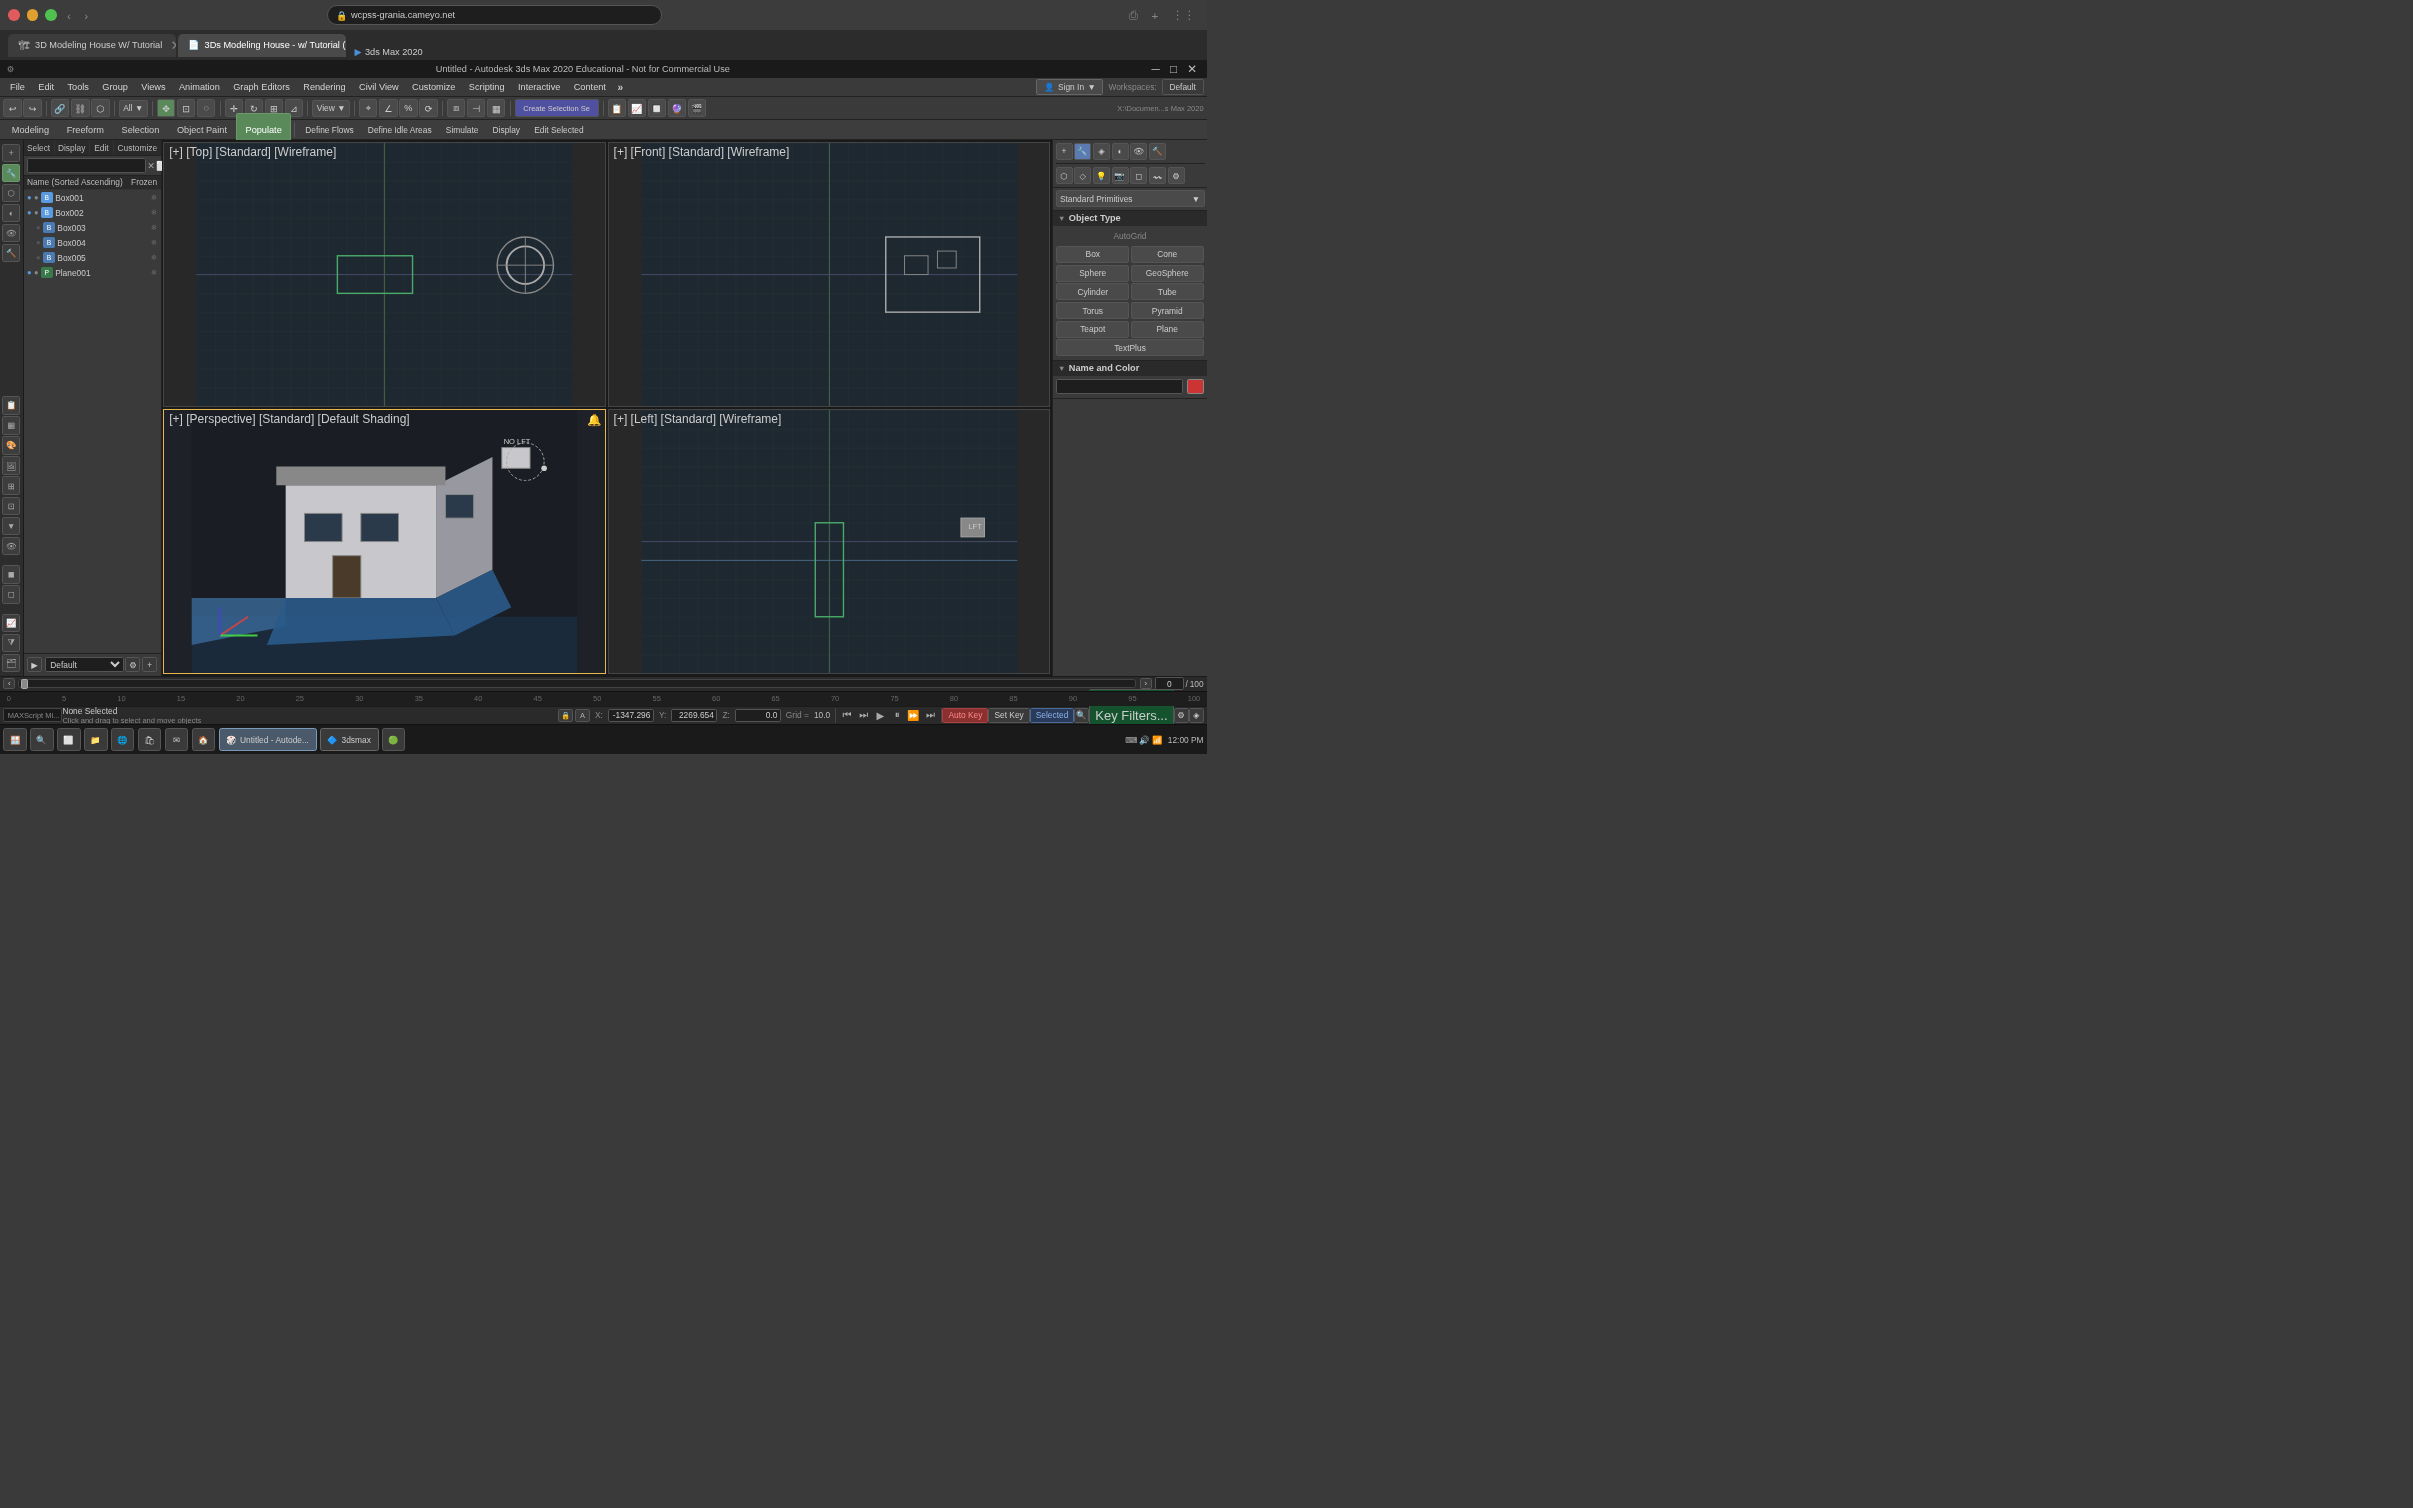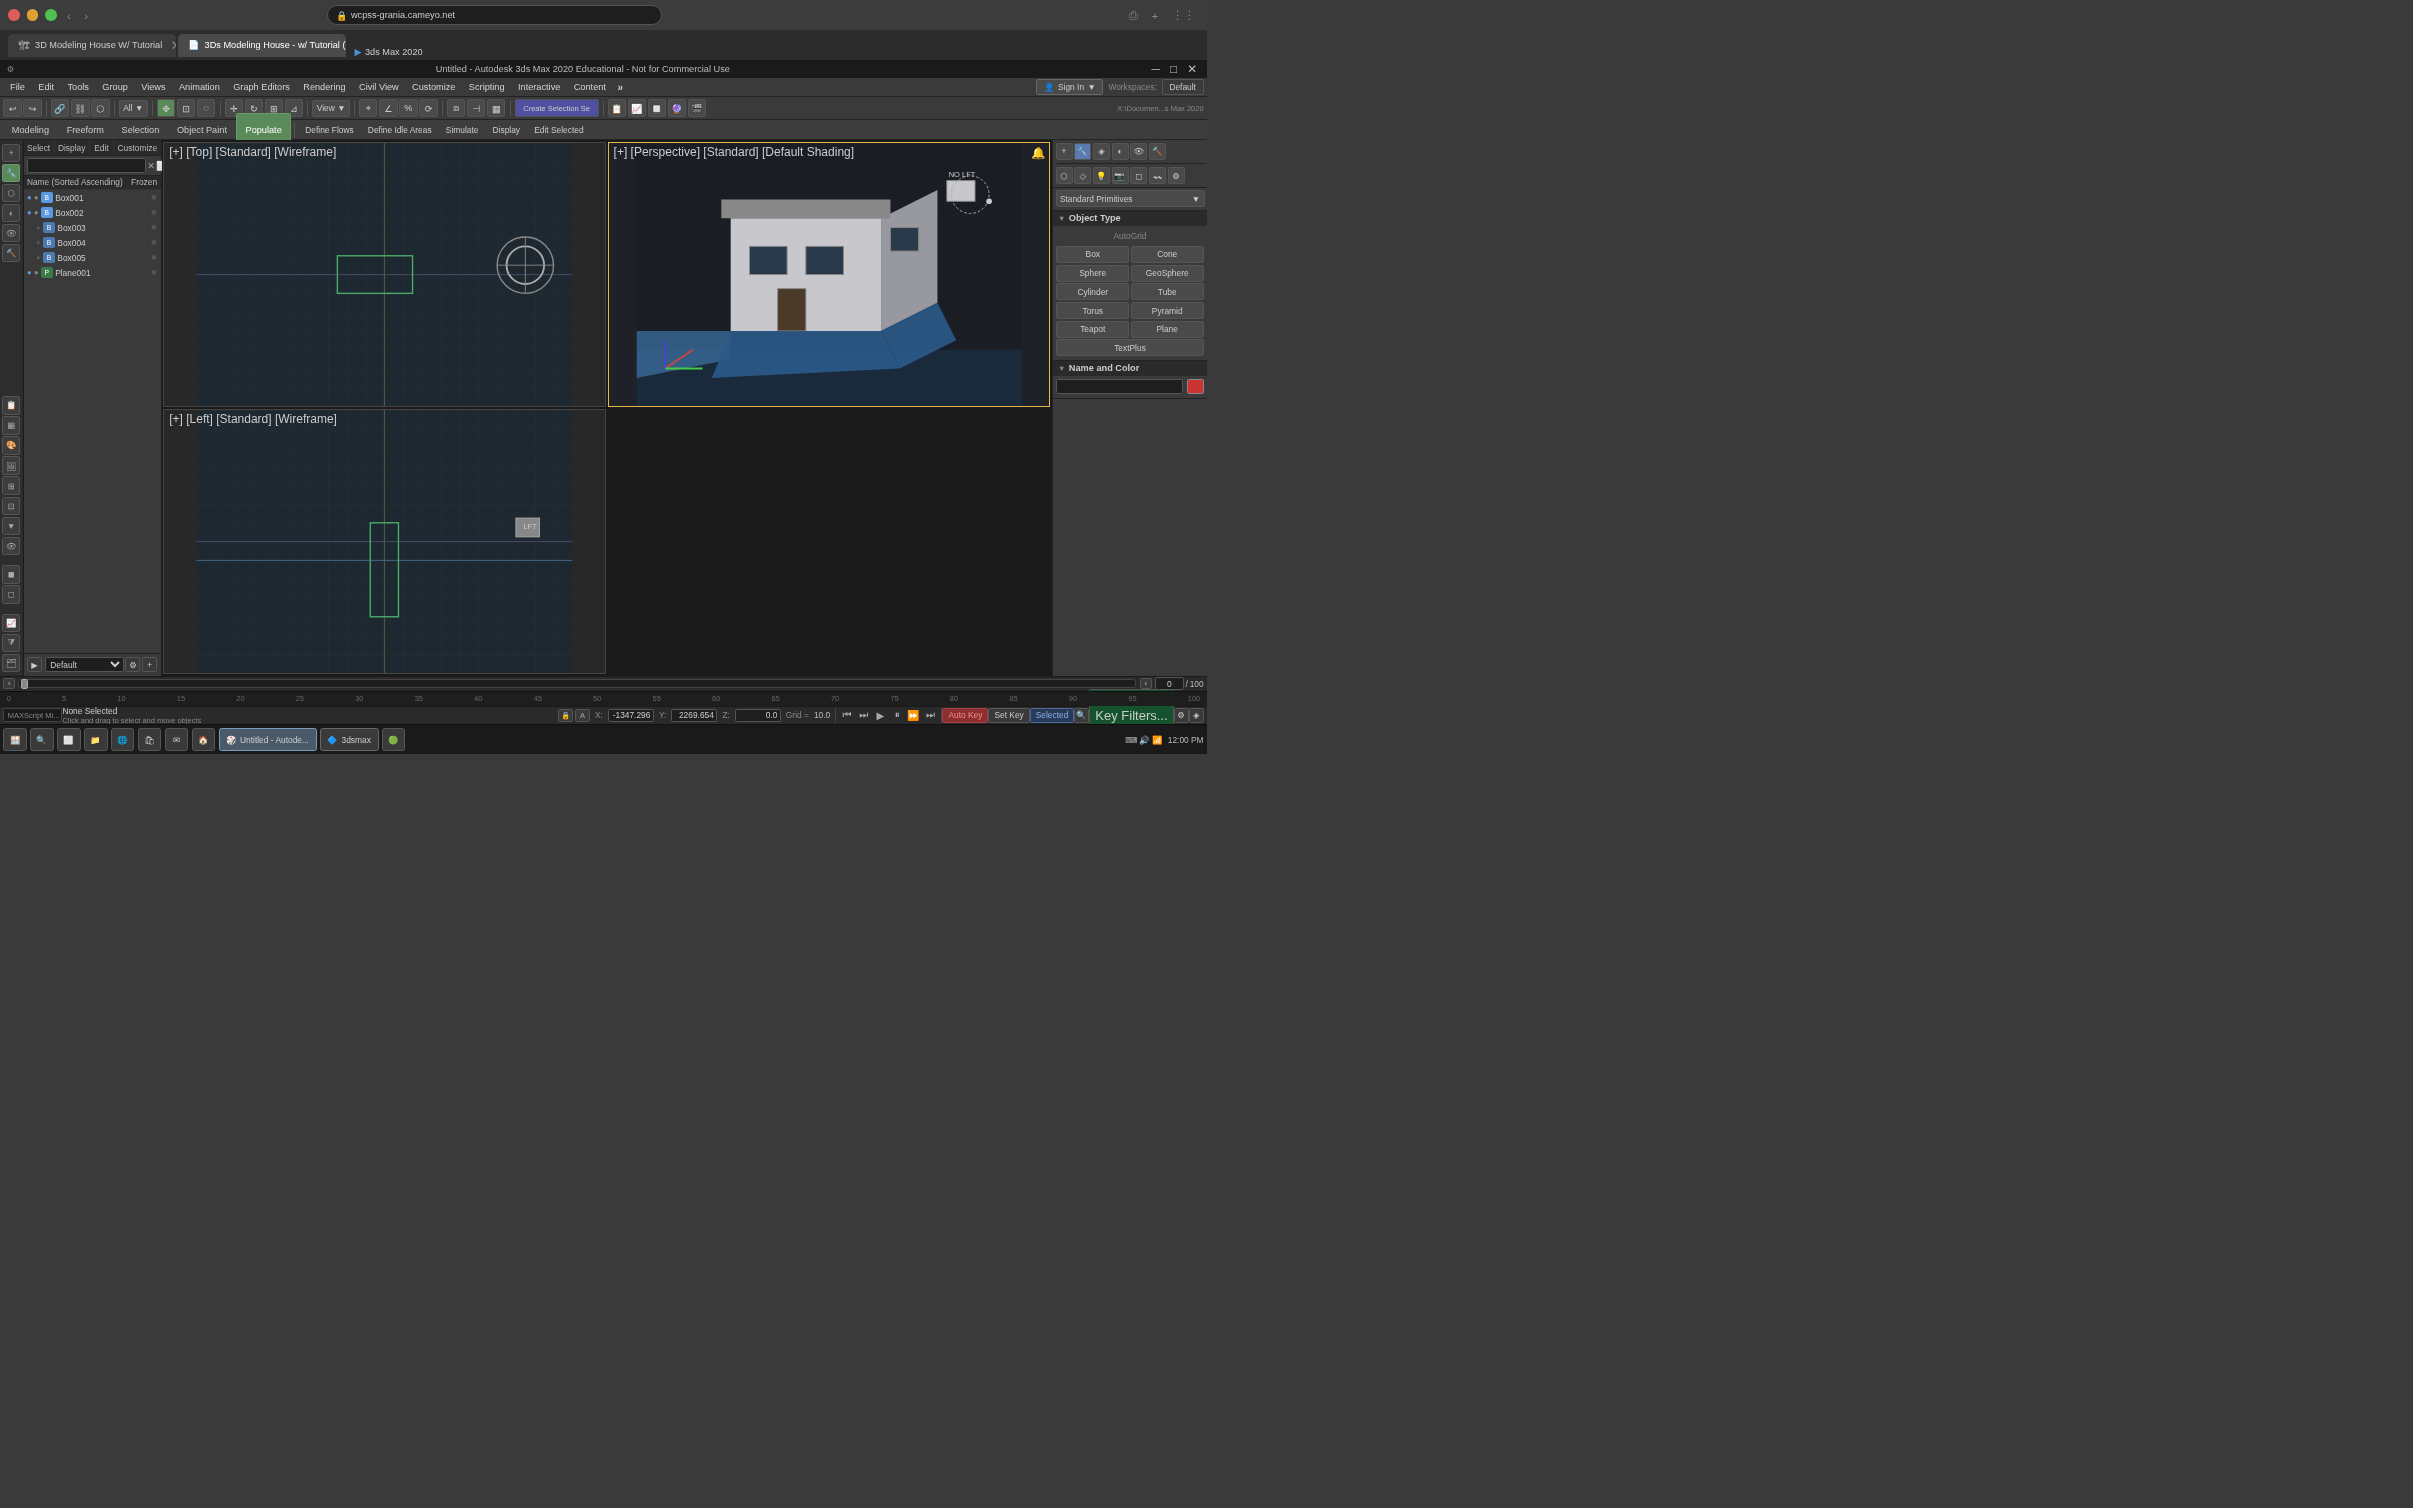--- a/index.html
+++ b/index.html
@@ -902,20 +902,39 @@
 
           <rect x="150" y="120" width="80" height="40" fill="none" stroke="#4aaa6a" stroke-width="1.5"></rect>
 
           <circle cx="350" cy="130" r="30" fill="none" stroke="#888" stroke-width="1.5"></circle>
           <circle cx="350" cy="130" r="20" fill="none" stroke="#aaa" stroke-width="2"></circle>
           <line x1="350" y1="100" x2="350" y2="160" stroke="#888" stroke-width="1"></line>
           <line x1="320" y1="130" x2="380" y2="130" stroke="#888" stroke-width="1"></line>
         </svg>
       </div>
 
+      <div class="viewport">
+        <div class="viewport-label">[+] [Front] [Standard] [Wireframe]</div>
+        <svg class="grid-svg" viewBox="0 0 400 280">
+          <rect width="400" height="280" fill="#1e2830"></rect>
+          <defs>
+            <pattern id="grid-front" width="20" height="20" patternUnits="userSpaceOnUse">
+              <path d="M 20 0 L 0 0 0 20" fill="none" stroke="#2a3a3a" stroke-width="0.5"></path>
+            </pattern>
+          </defs>
+          <rect width="400" height="280" fill="url(#grid-front)"></rect>
+          <line x1="200" y1="0" x2="200" y2="280" stroke="#4a6a4a" stroke-width="1"></line>
+          <line x1="0" y1="140" x2="400" y2="140" stroke="#4a4a6a" stroke-width="1"></line>
+
+          <rect x="260" y="100" width="100" height="80" fill="none" stroke="#aaaaaa" stroke-width="1.5"></rect>
+
+          <rect x="280" y="120" width="25" height="20" fill="none" stroke="#888" stroke-width="1"></rect>
+          <rect x="315" y="115" width="20" height="18" fill="none" stroke="#888" stroke-width="1"></rect>
+        </svg>
+      </div>
 
       <div class="viewport viewport-perspective" style="border-color:#e8b84c">
         <div class="viewport-label">[+] [Perspective] [Standard] [Default Shading]</div>
         <div style="position:absolute;top:3.4px;right:3.4px;color:#ccc;font-size:11.7px">🔔</div>
         <svg class="grid-svg" viewBox="0 0 410 280" style="font-size:11px">
           <rect width="410" height="280" fill="#1a1e24"></rect>
 
           <polygon points="0,220 410,220 410,280 0,280" fill="#1a2a3a"></polygon>
 
           <polygon points="100,80 260,80 260,200 100,200" fill="#c8c8cc"></polygon>

